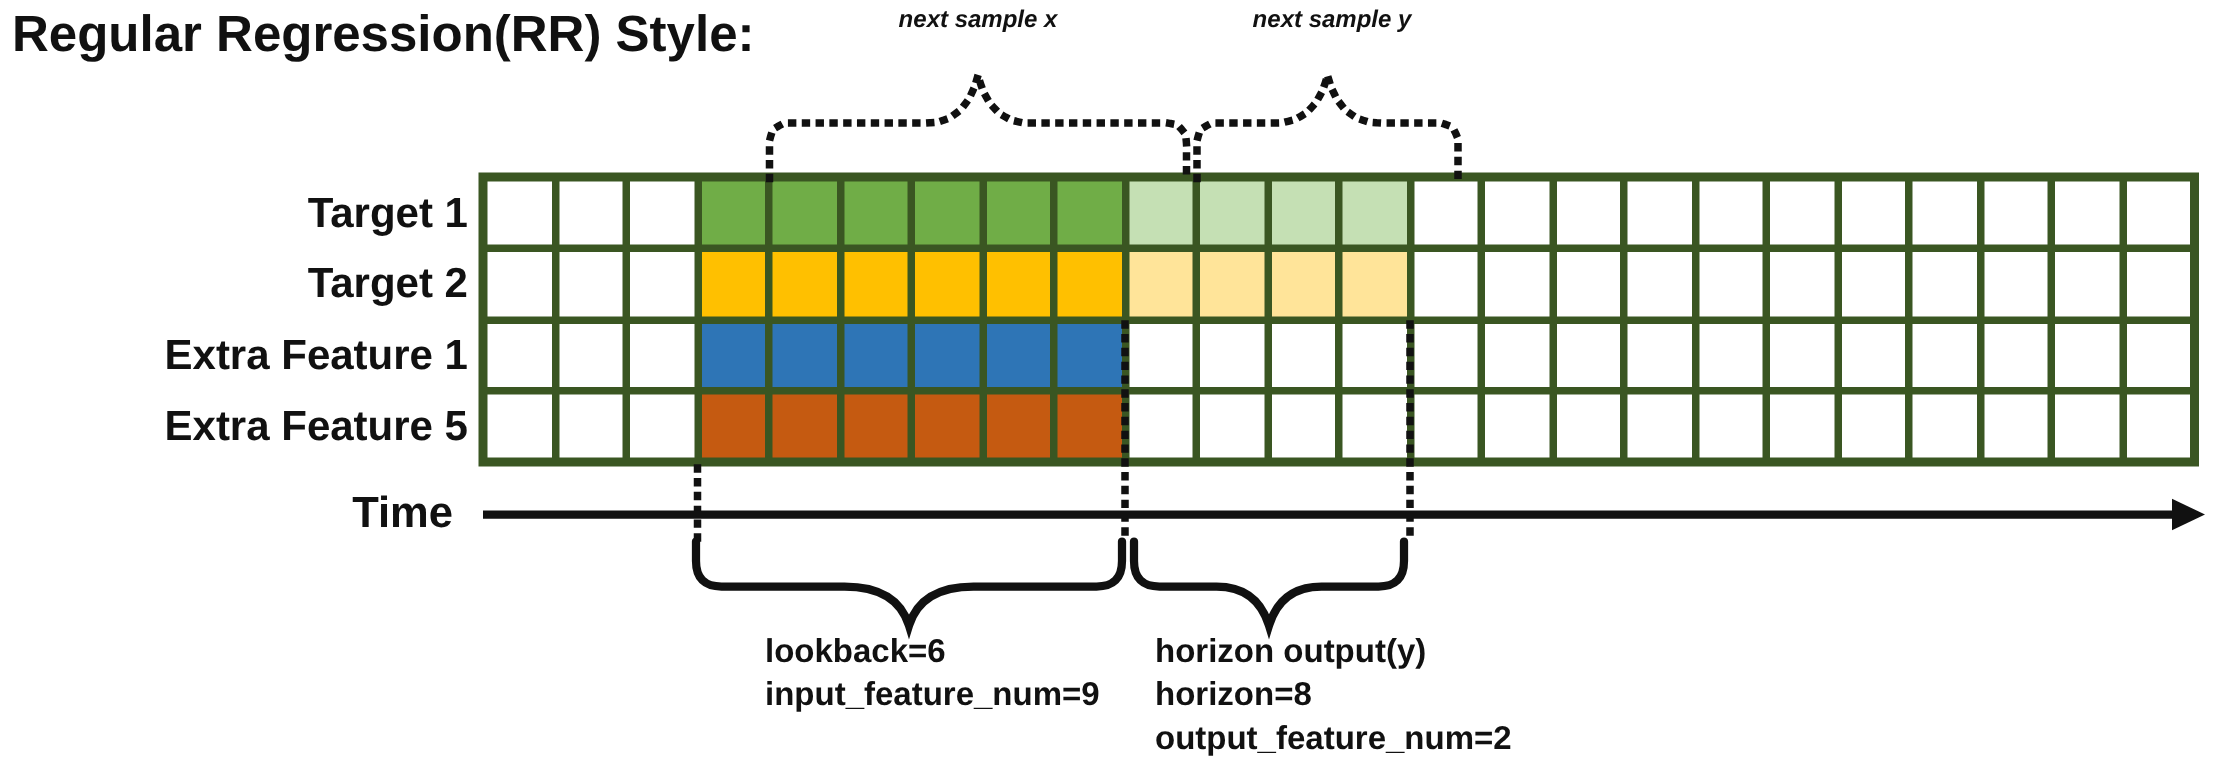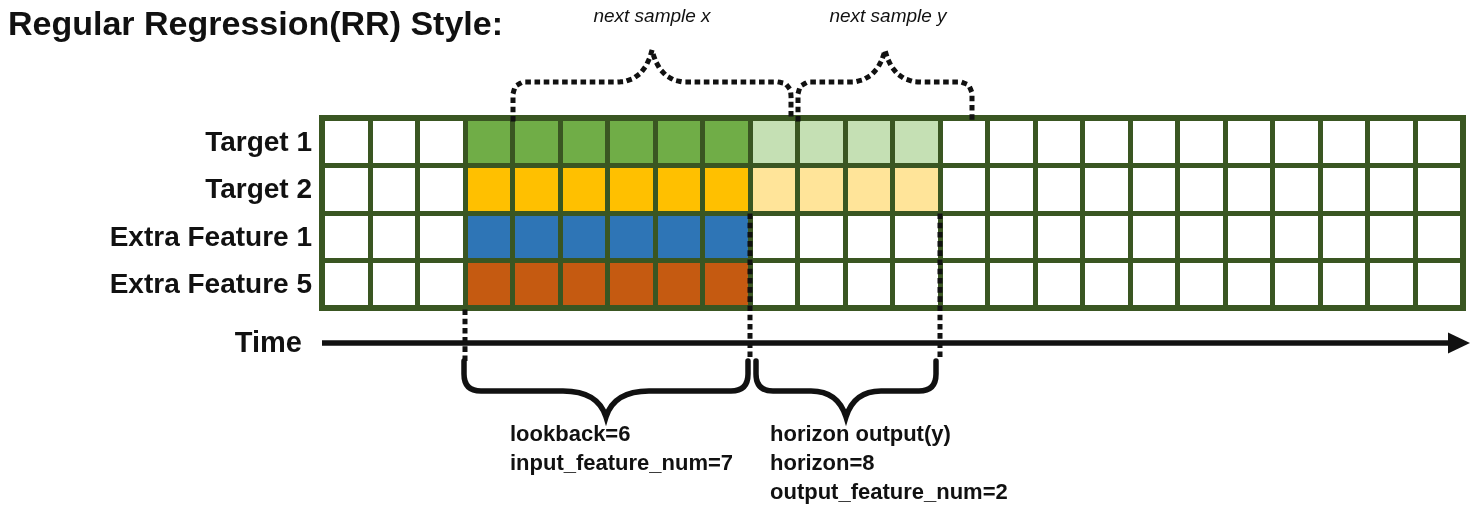--- a/index.html
+++ b/index.html
@@ -7,21 +7,21 @@
     position:relative; width:1476px; height:516px; overflow:hidden;
     background:#ffffff; color:#111;
     font-family:"Liberation Sans","DejaVu Sans",sans-serif;
   }
   .title {
     position:absolute; left:8px; top:4px;
     font-size:34px; font-weight:700; white-space:nowrap;
   }
   .sample-label {
     position:absolute; top:5px; width:260px; text-align:center;
-    font-style:italic; font-weight:400; font-size:19px; white-space:nowrap;
+    font-style:italic; font-weight:700; font-size:16px; white-space:nowrap;
   }
   .next-x { left:522px; }
   .next-y { left:758px; }
   .row-label {
     position:absolute; left:0; width:312px; text-align:right;
     font-weight:700; font-size:28px; height:46px; line-height:46px; white-space:nowrap;
   }
   .row-label.r0 { top:119px; }
   .row-label.r1 { top:166px; }
   .row-label.r2 { top:214px; }
@@ -173,21 +173,21 @@
     <line x1="322" y1="343" x2="1449" y2="343" stroke="#111" stroke-width="5.5"></line>
     <polygon points="1448,332.5 1448,353.5 1470,343" fill="#111"></polygon>
 
     <path d="M 464 361 L 464 374 Q 464 391 481 391 L 563 391 Q 598 391 606 417 Q 614 391 649 391 L 731 391 Q 748 391 748 374 L 748 361" fill="none" stroke="#111" stroke-width="5.5" stroke-linecap="round"></path>
 
     <path d="M 756 361 L 756 374 Q 756 391 773 391 L 811 391 Q 838 391 846 417 Q 854 391 881 391 L 919 391 Q 936 391 936 374 L 936 361" fill="none" stroke="#111" stroke-width="5.5" stroke-linecap="round"></path>
   </svg>
 
   <div class="anno anno-input">
     <div>lookback=6</div>
-    <div>input_feature_num=7</div>
+    <div>input_feature_num=9</div>
   </div>
 
   <div class="anno anno-output">
     <div>horizon output(y)</div>
     <div>horizon=8</div>
     <div>output_feature_num=2</div>
   </div>
 
 </div>
 

